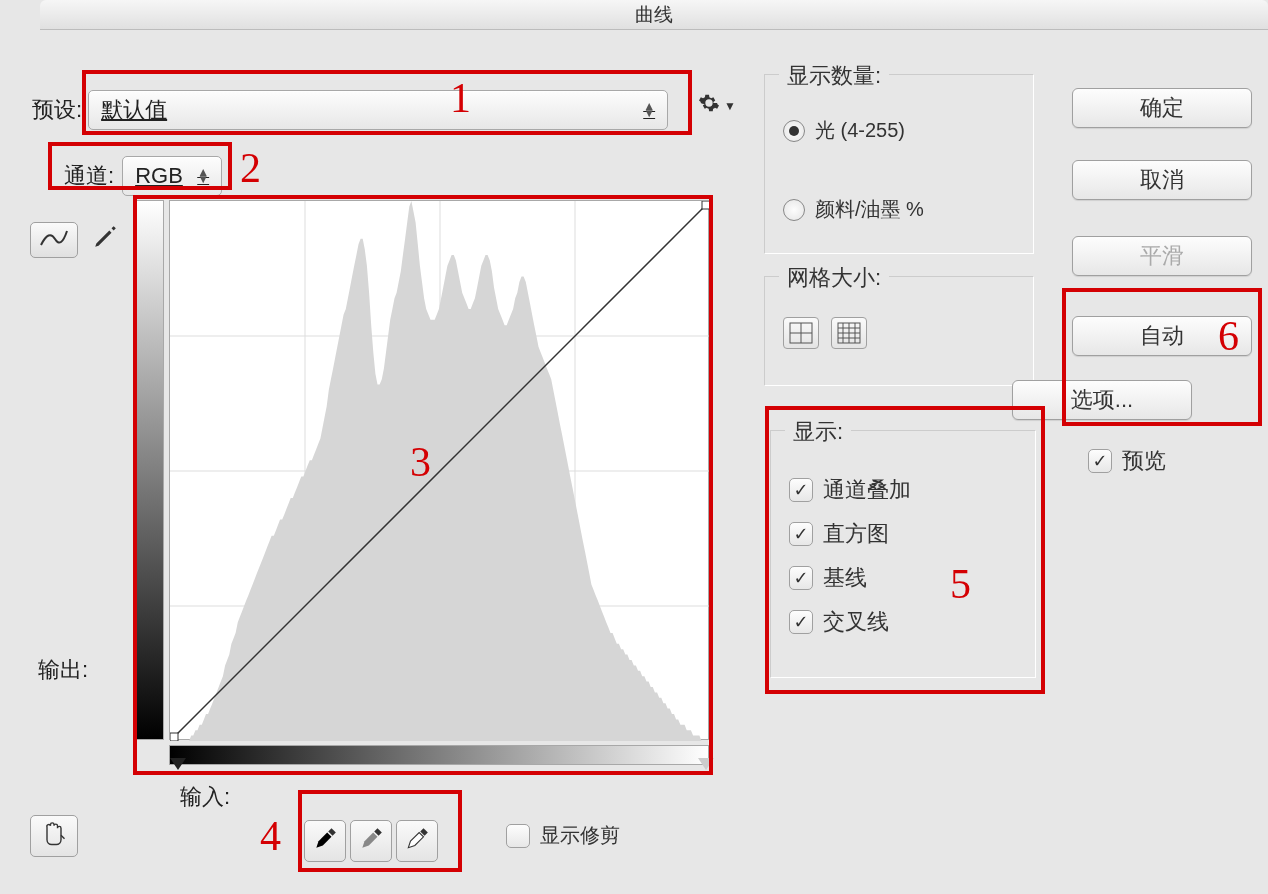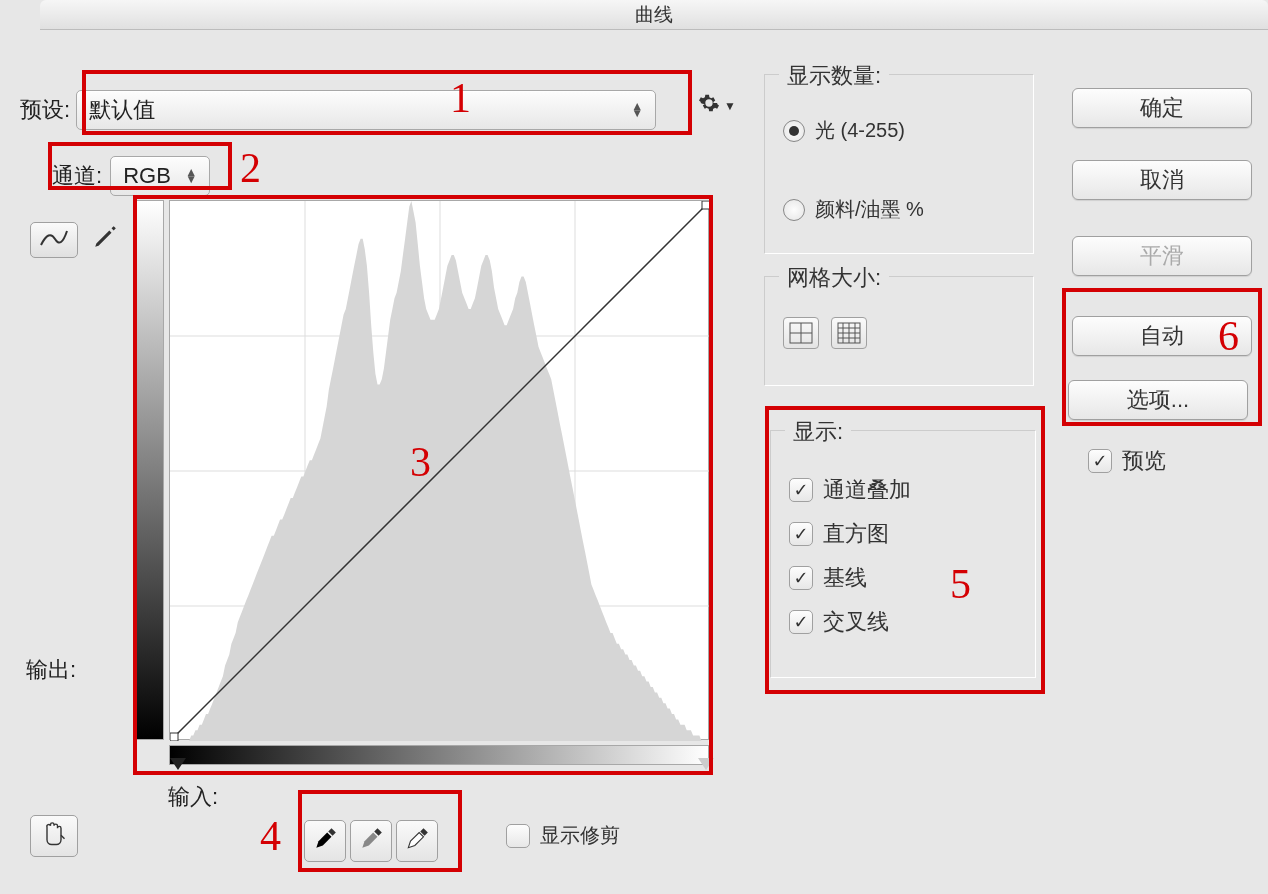--- a/index.html
+++ b/index.html
@@ -38,20 +38,21 @@
   .ann {
     position: absolute;
     color: #d40003;
     font-size: 42px;
     font-family: Georgia, serif;
     pointer-events: none;
   }
   .label {
     font-size: 22px;
     color: #222;
+    margin-left: 12px;
   }
 
   
   .preset-row {
     position: absolute;
     left: 20px;
     top: 60px;
     display: flex;
     align-items: center;
     gap: 6px;
@@ -61,20 +62,21 @@
     align-items: center;
     justify-content: space-between;
     background: linear-gradient(#fdfdfd,#e7e7e7);
     border: 1px solid #a8a8a8;
     border-radius: 5px;
     height: 40px;
     padding: 0 12px;
     font-size: 22px;
     color: #222;
     box-shadow: inset 0 1px 0 #fff;
+    text-decoration: underline;
   }
   .select .updown {
     font-size: 12px;
     line-height: 7px;
     color: #555;
     display: flex;
     flex-direction: column;
     align-items: center;
   }
   .preset-select { width: 580px; }
@@ -255,21 +257,21 @@
     background:linear-gradient(#fdfdfd,#e7e7e7);
     font-size:22px;
     display:flex; align-items:center; justify-content:center;
     box-shadow: 0 1px 1px rgba(0,0,0,.1);
   }
   .btn.disabled { color:#aaa; }
   .btn-ok     { left:1072px; top:58px; }
   .btn-cancel { left:1072px; top:130px; }
   .btn-smooth { left:1072px; top:206px; }
   .btn-auto   { left:1072px; top:286px; }
-  .btn-opts   { left:1068px; top:350px; }
+  .btn-opts   { left:1012px; top:350px; }
   .preview-chk { position:absolute; left:1088px; top:416px; display:flex; align-items:center; gap:10px; font-size:22px; }
 
 </style>
 </head>
 <body>
 
 <div class="titlebar">
   <span>曲线</span>
 </div>
 

